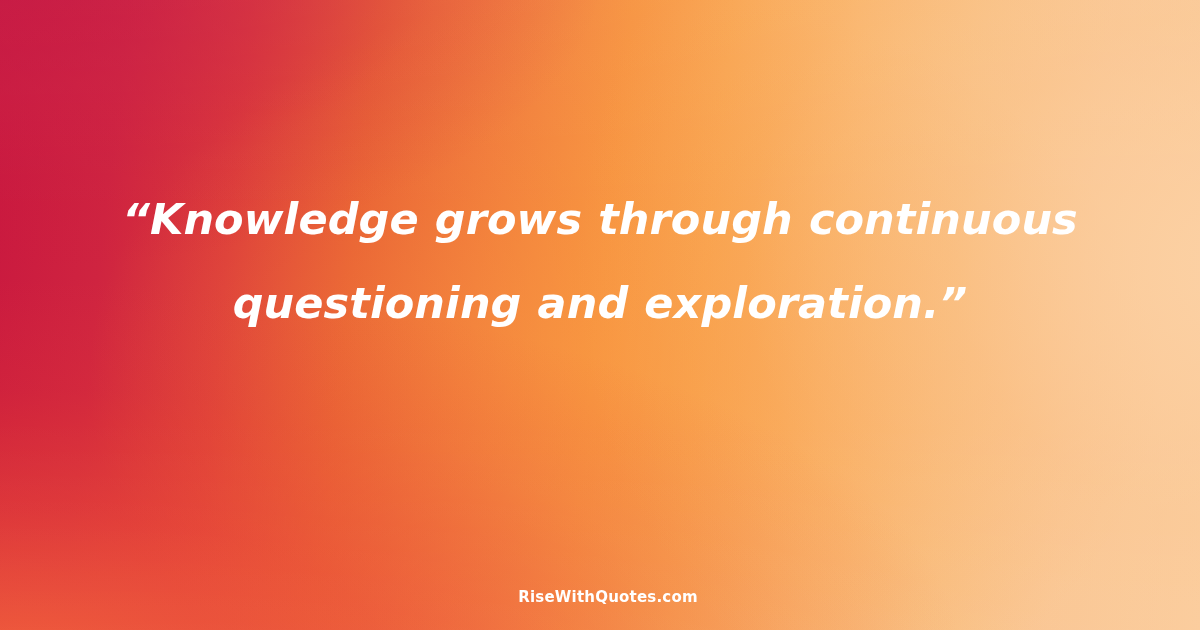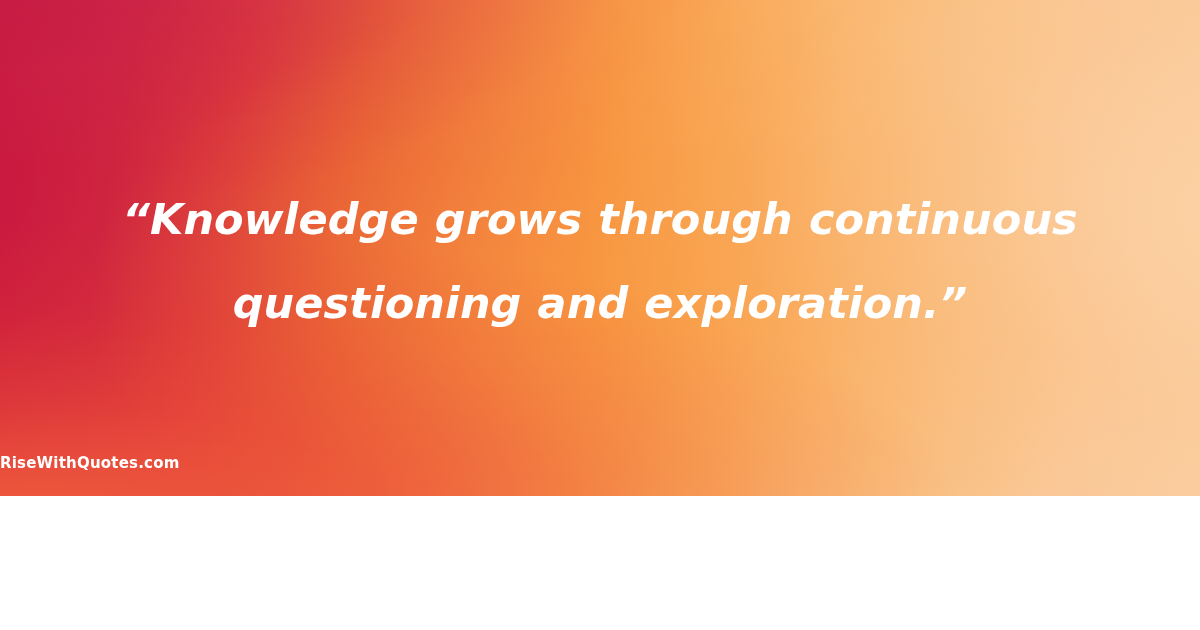--- a/index.html
+++ b/index.html
@@ -10,21 +10,21 @@
   }
   body {
     font-family: "DejaVu Sans", "Liberation Sans", sans-serif;
     -webkit-font-smoothing: antialiased;
   }
 
   
   .quote-card {
     position: relative;
     width: 1200px;
-    height: 496px;
+    height: 630px;
     overflow: hidden;
     box-sizing: border-box;
     
     background-color: #ef7f3c;
   }
 
   
   .bg-layer {
     position: absolute;
     inset: 0;
@@ -123,24 +123,24 @@
     font-weight: 700;
     font-style: italic;
     line-height: 1.95;
     letter-spacing: 0.1px;
     word-spacing: 1px;
     text-align: center;
   }
 
   .attribution {
     position: absolute;
-    left: 0;
+    left: 16px;
     right: 0;
     bottom: 24px;
-    text-align: left;
+    text-align: center;
   }
   .attribution-text {
     display: inline-block;
     color: #ffffff;
     font-family: "DejaVu Sans", "Liberation Sans", sans-serif;
     font-size: 15px;
     font-weight: 700;
     font-style: normal;
     letter-spacing: 0.2px;
   }

